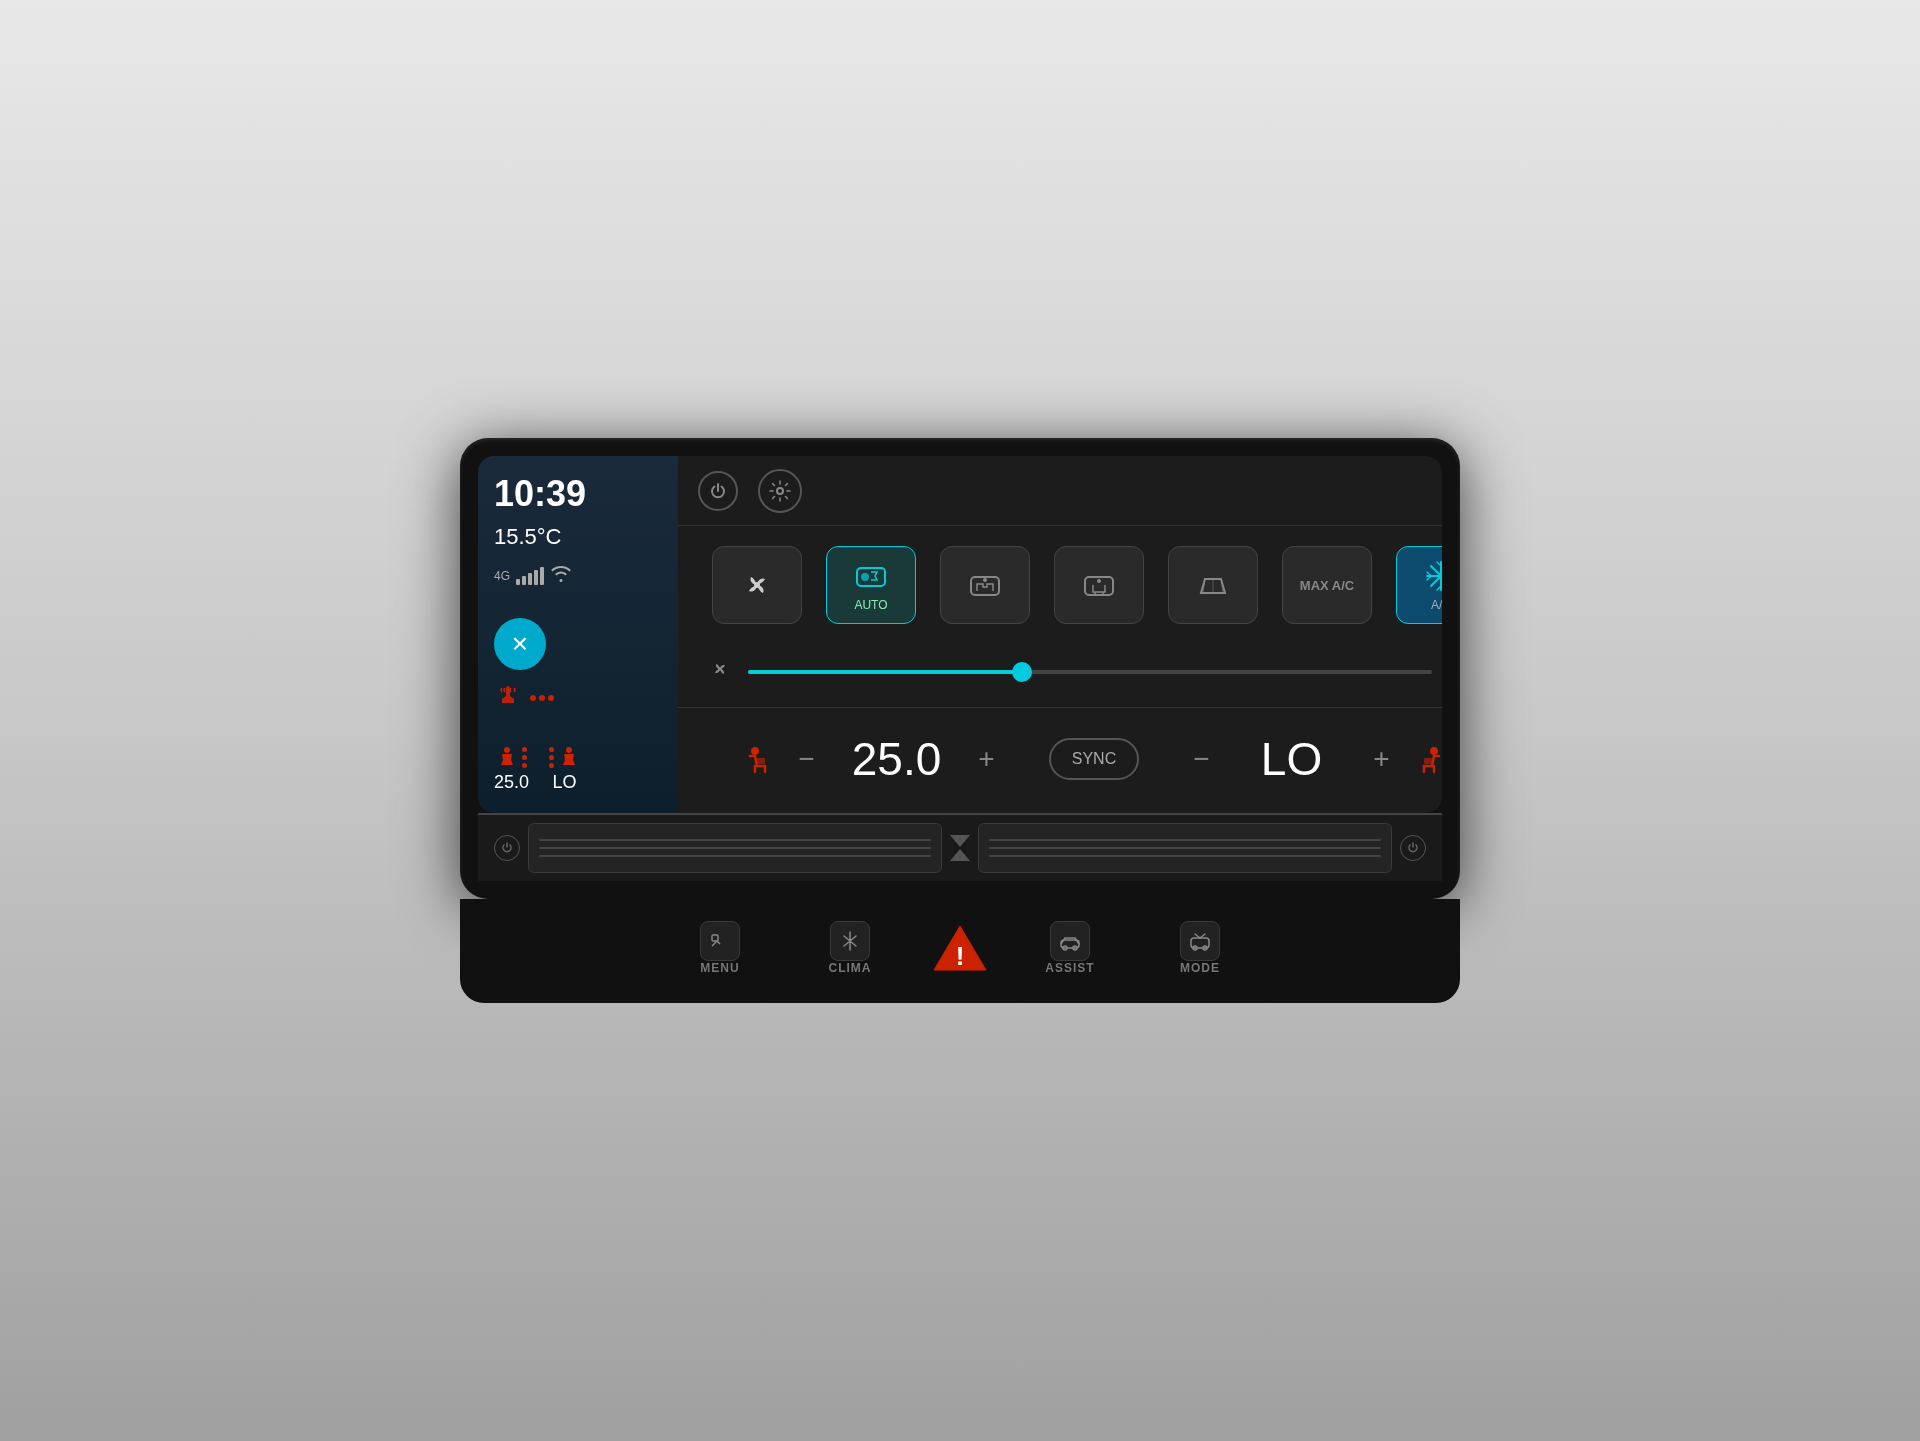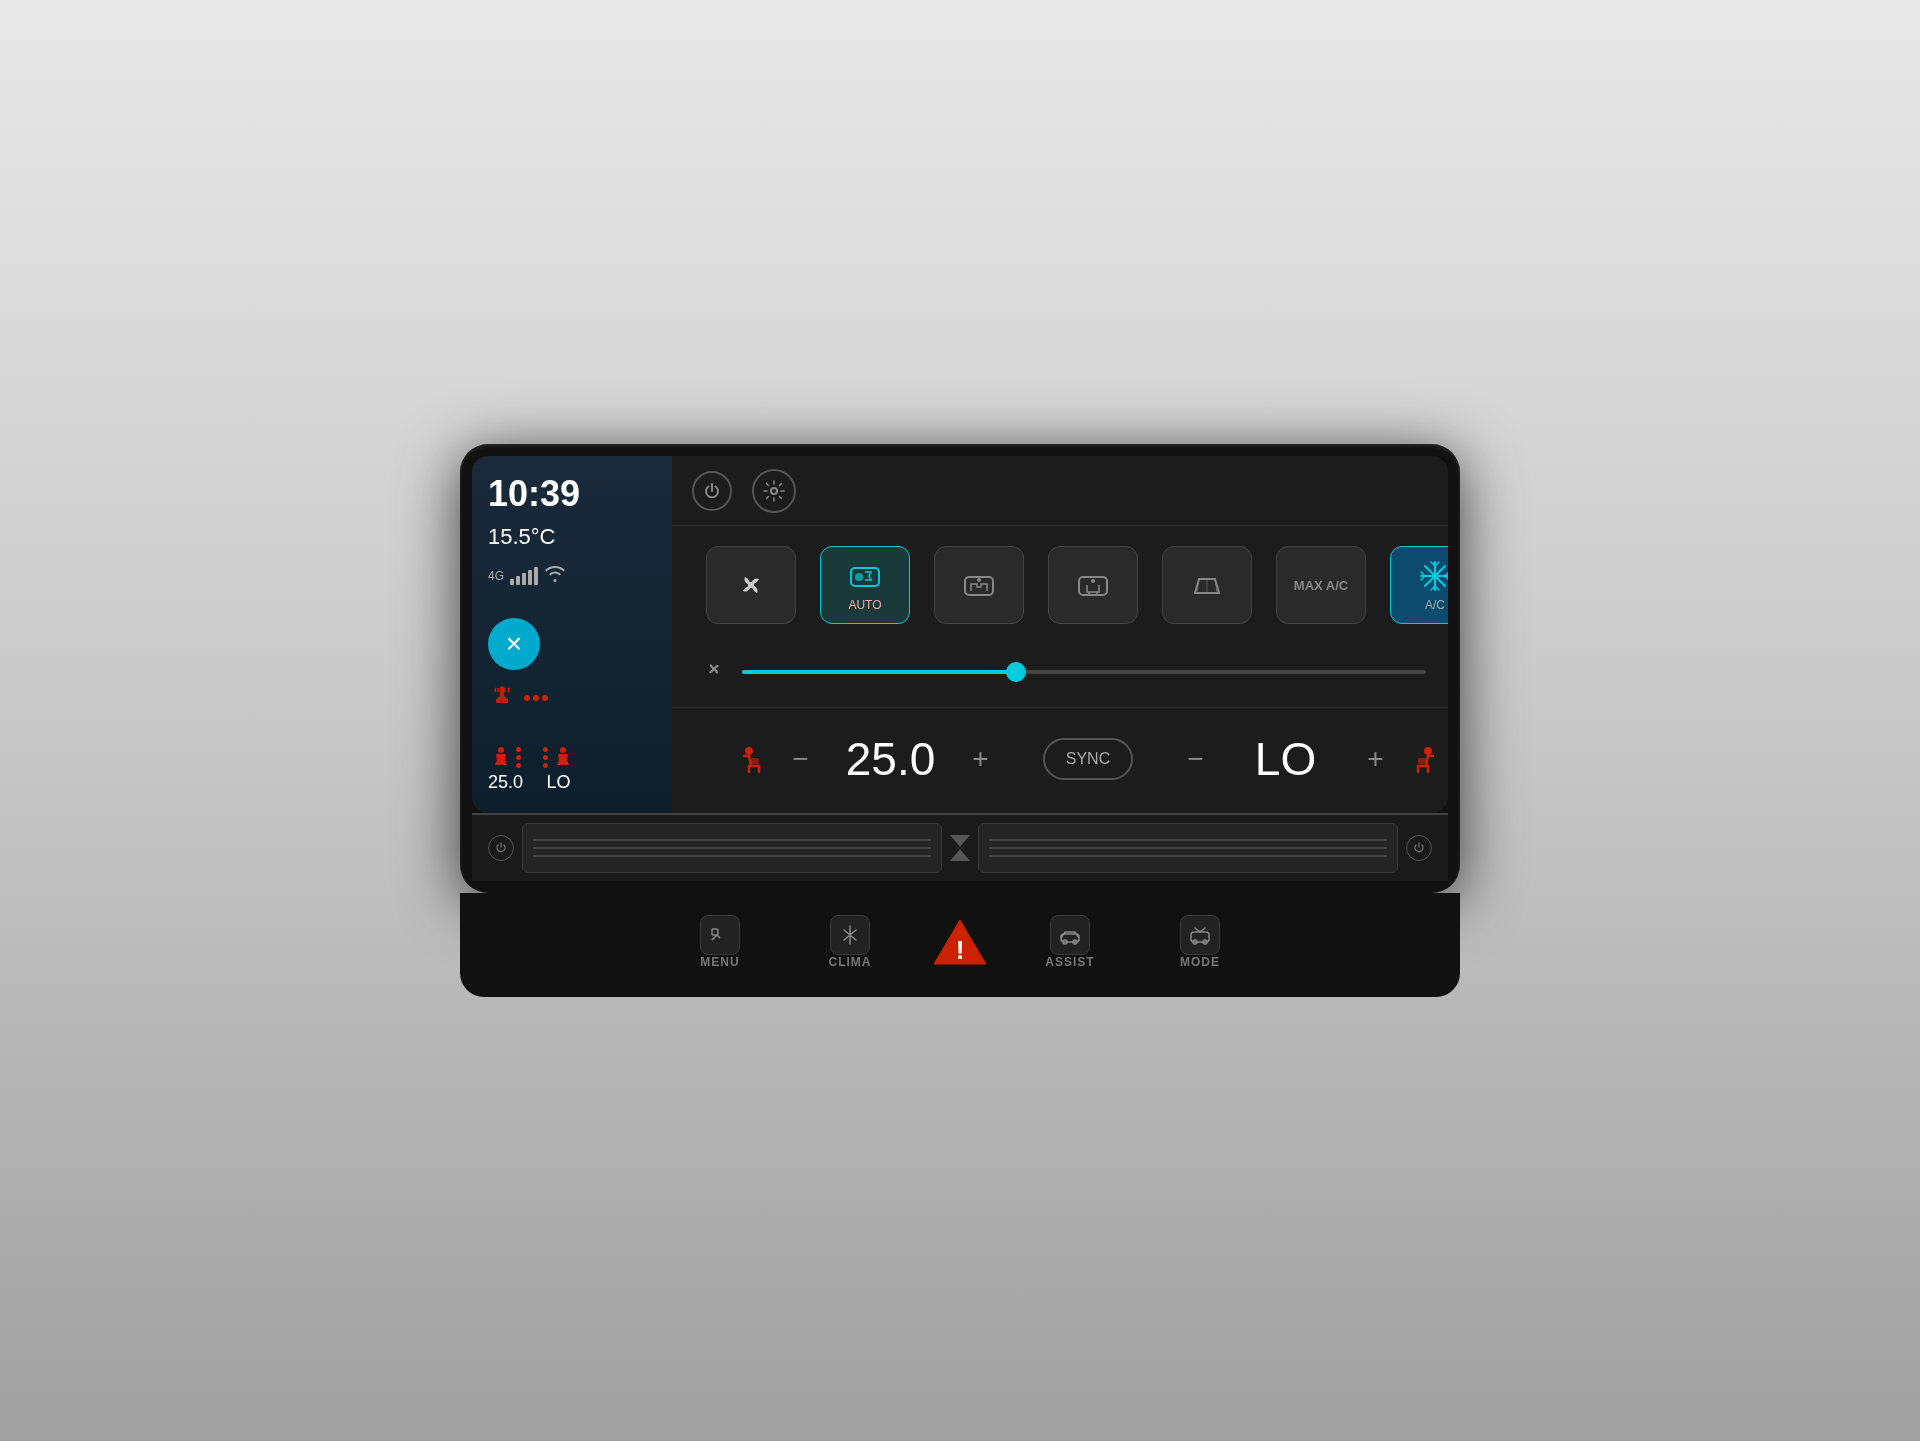--- a/index.html
+++ b/index.html
@@ -30,21 +30,21 @@
       display: flex;
       flex-direction: column;
       align-items: center;
     }
 
     
     .screen-bezel {
       width: 1000px;
       background: #111;
       border-radius: 28px;
-      padding: 12px;
+      padding: 18px;
       box-shadow: 0 10px 60px rgba(0,0,0,0.7), inset 0 2px 4px rgba(255,255,255,0.1);
     }
 
     .screen-inner {
       width: 100%;
       background: #111;
       border-radius: 16px;
       overflow: hidden;
       display: flex;
     }
@@ -255,21 +255,21 @@
       background: #0c4a6e;
     }
 
     .mode-btn-label {
       font-size: 12px;
       color: #aaa;
       font-weight: 500;
     }
 
     .mode-btn.active .mode-btn-label {
-      color: #fca5a5;
+      color: #86efac;
     }
 
     
     .fan-speed-row {
       display: flex;
       align-items: center;
       padding: 8px 30px;
       gap: 16px;
     }
 

